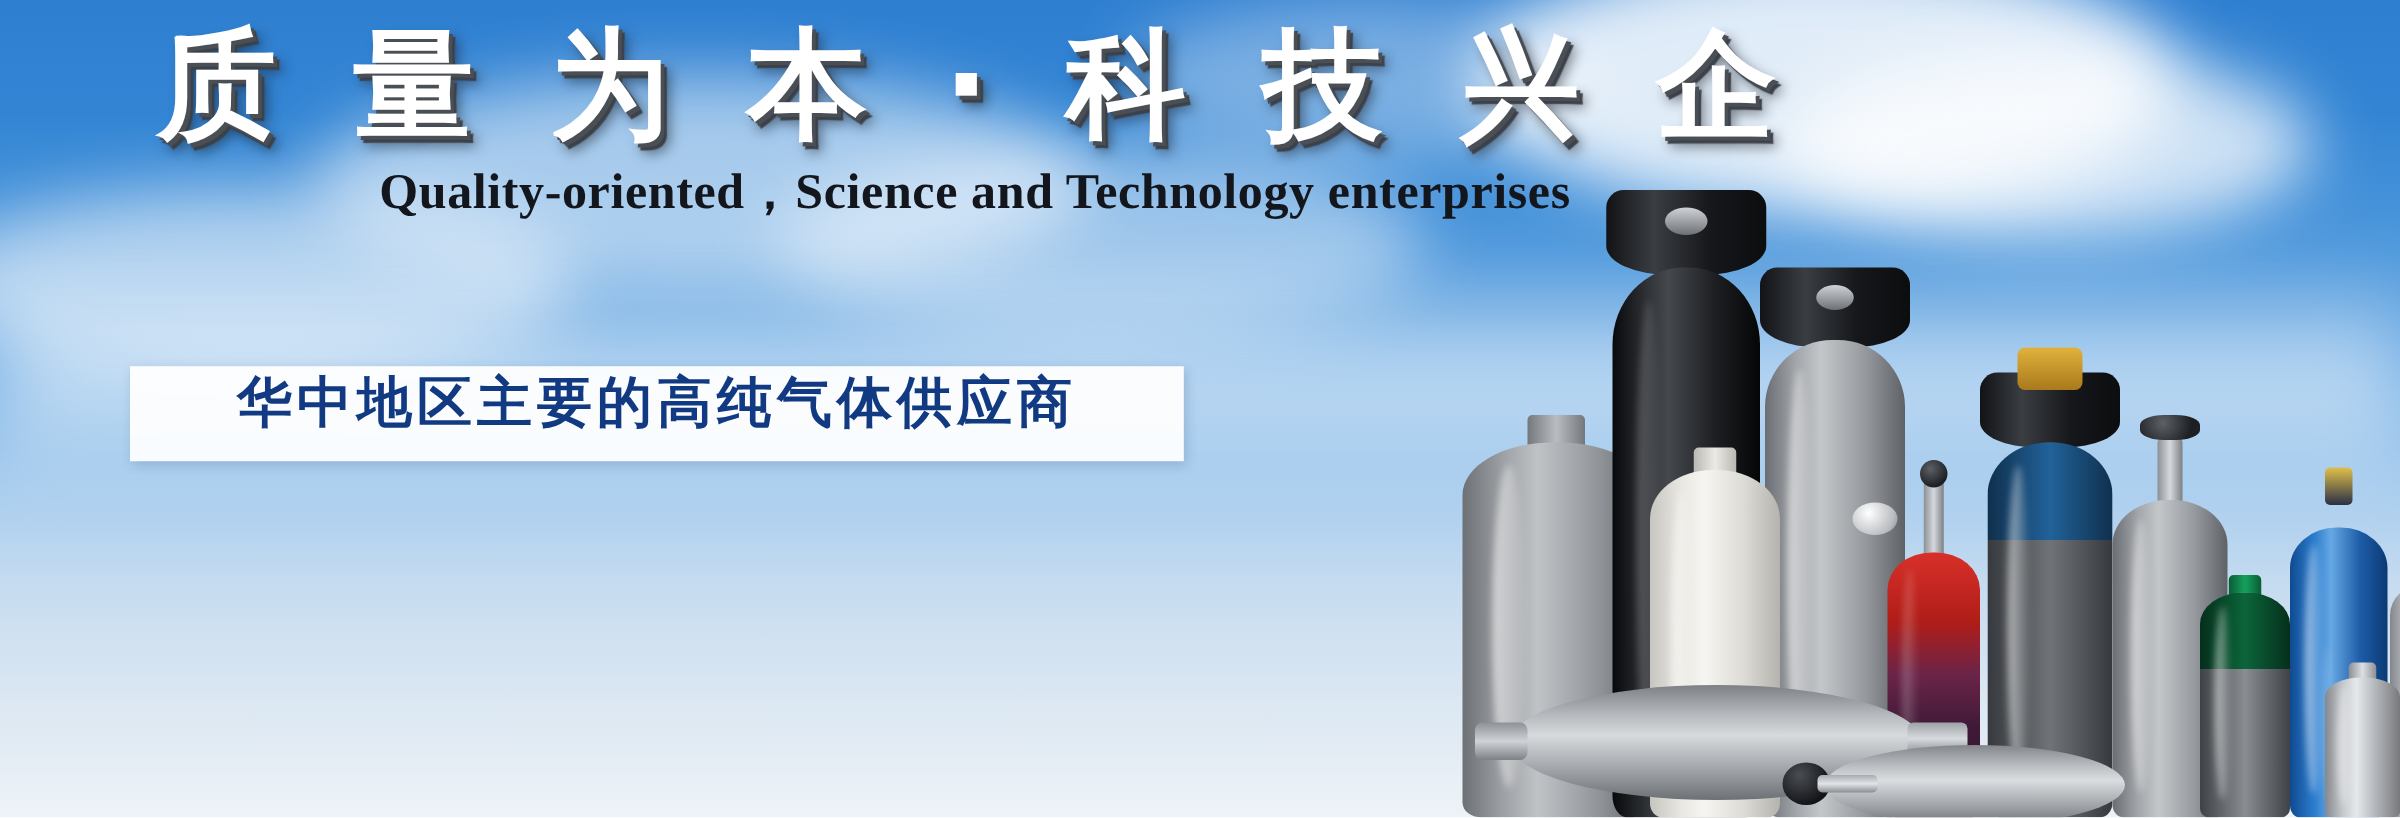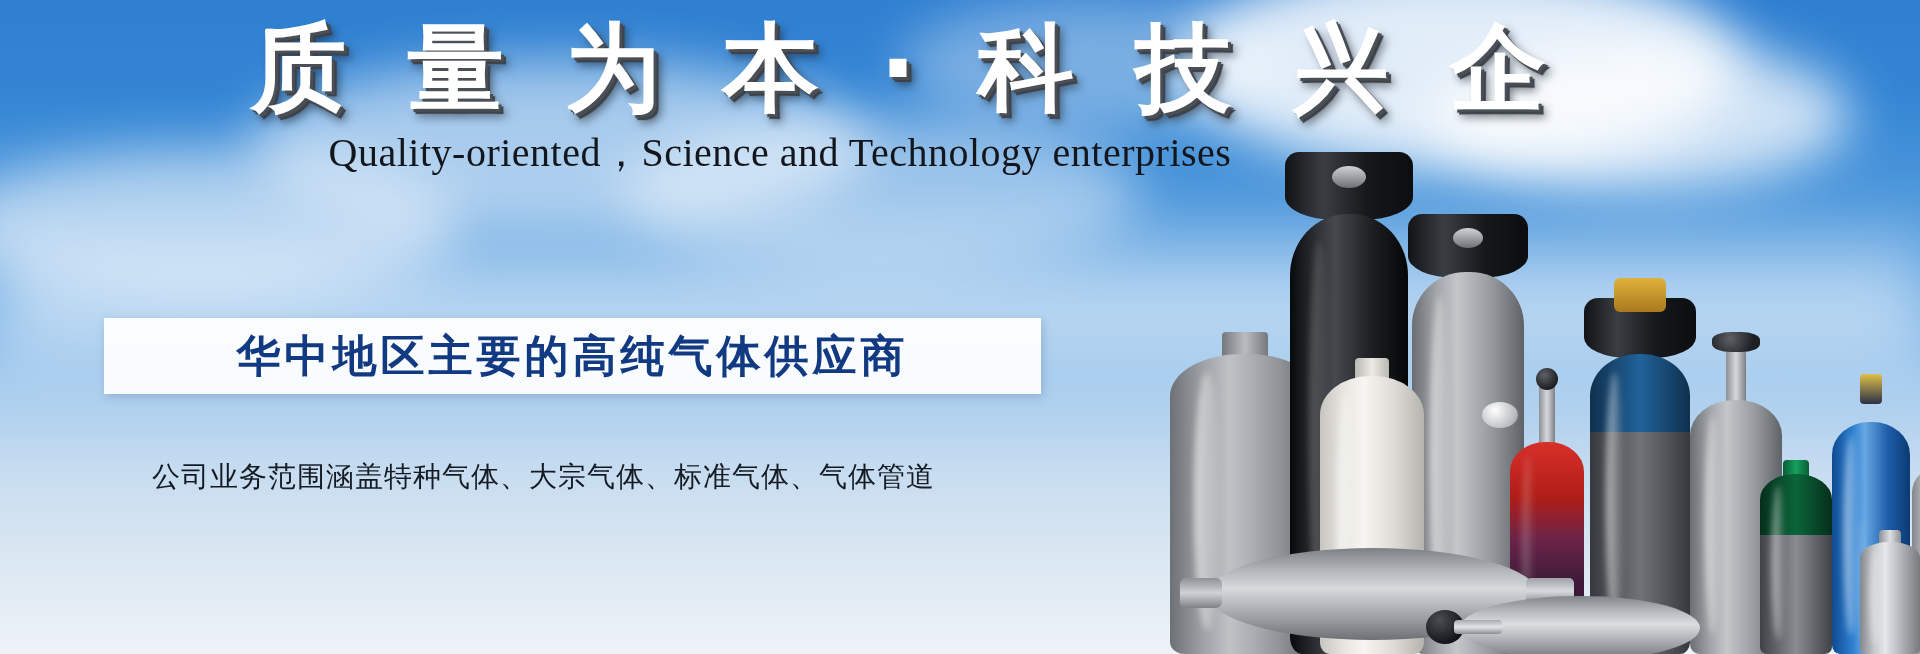--- a/index.html
+++ b/index.html
@@ -56,43 +56,41 @@
     font-size: 96px;
     line-height: 1.05;
     letter-spacing: 14px;
     color: #ffffff;
     margin: 0;
     white-space: nowrap;
     text-shadow:
        3px 3px 0 #4a4f56,
        5px 5px 1px #3c4149,
        7px 8px 10px rgba(20,25,35,0.55);
-    text-align: right;
   }
   #subheadline {
     font-family: "Liberation Serif", "DejaVu Serif", serif;
-    font-weight: normal;
+    font-weight: bold;
     font-size: 40px;
     color: #13161c;
     margin: 6px 0 0 0;
     white-space: nowrap;
     letter-spacing: 0.5px;
   }
 
   
   #slogan-box {
     position: absolute;
     left: 104px;
-    top: 318px;
-    width: 937px;
+    top: 293px;
+    width: 843px;
     height: 76px;
     background: rgba(255,255,255,0.93);
     box-shadow: 2px 3px 9px rgba(40,70,110,0.22);
     display: flex;
-    align-items: center;
     justify-content: center;
   }
   #slogan-text {
     font-family: "DejaVu Sans", "Liberation Sans", sans-serif;
     font-weight: bold;
     font-size: 44px;
     letter-spacing: 4px;
     color: #123a82;
     white-space: nowrap;
   }
@@ -183,21 +181,20 @@
   <div id="headline-block">
     <h1 id="headline">质 量 为 本 · 科 技 兴 企</h1>
     <div id="subheadline">Quality-oriented，Science and Technology enterprises</div>
   </div>
 
   <div id="slogan-box">
     <span id="slogan-text">华中地区主要的高纯气体供应商</span>
   </div>
 
   <div id="body-copy">
-    <span class="line indent">公司业务范围涵盖特种气体、大宗气体、标准气体、气体管道</span>
   </div>
 
   <div id="product-cluster">
 
     <div class="cyl" style="left:10px; width:150px; height:300px;">
       <div class="neck" style="top:-22px; width:46px; height:26px; background:linear-gradient(to right,#74777b,#b9bcc0,#74777b);"></div>
       <div class="body" style="background:linear-gradient(to right,#6d7074 0%,#9ea1a5 22%,#c0c3c6 40%,#92959a 72%,#5e6165 100%);">
         <div class="shine"></div>
       </div>
     </div>

